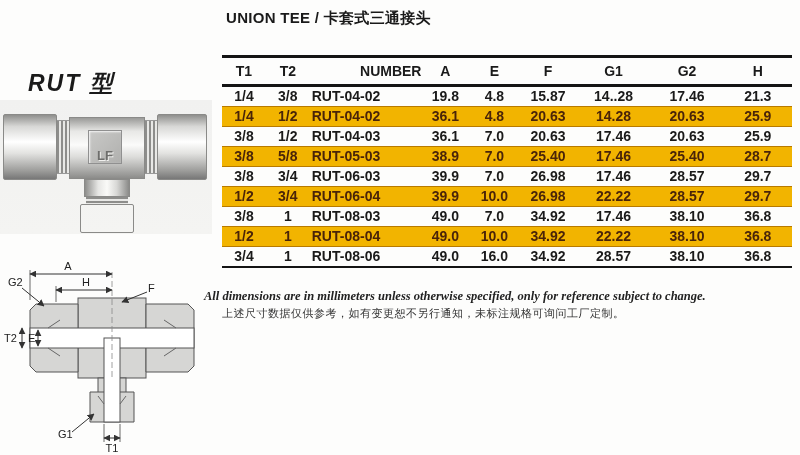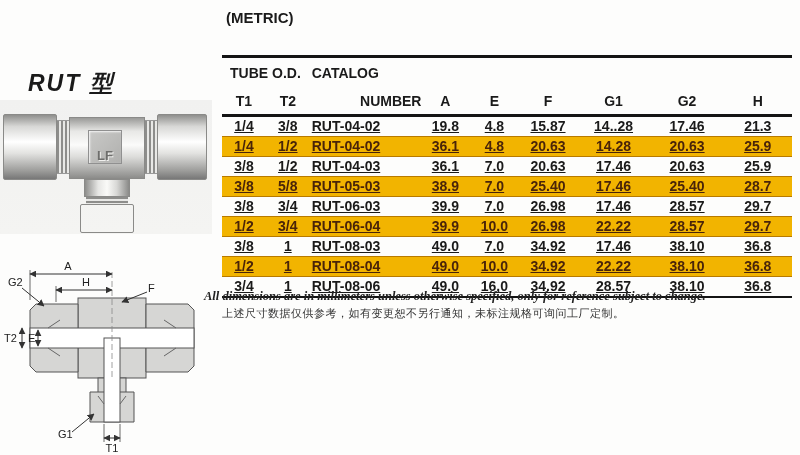--- a/index.html
+++ b/index.html
@@ -69,21 +69,21 @@
   }
   .spec-table th, .spec-table td {
     font-size:14px; padding:0; line-height:19px; height:19px;
     white-space:nowrap; overflow:hidden;
   }
   .spec-table thead th { font-weight:bold; text-align:center; height:26px; line-height:26px; }
   .spec-table thead tr.grp th { text-align:left; height:27px; line-height:30px; }
   .spec-table thead tr:last-child th { border-bottom:3px solid #141414; }
   .spec-table tbody td { text-align:center; font-weight:bold; }
   .spec-table tbody td.cat { text-align:left; padding-left:2px; }
-  .spec-table tbody tr { border-bottom:1px solid #b87a00;text-decoration:underline; }
+  .spec-table tbody tr { border-bottom:1px solid #b87a00; }
   .spec-table tbody tr:last-child { border-bottom:2px solid #141414; }
   .col-t1{width:7.7%}.col-t2{width:7.7%}.col-cat{width:19.6%}
   .col-a{width:8.4%}.col-e{width:8.8%}.col-f{width:10%}
   .col-g1{width:13%}.col-g2{width:12.8%}.col-h{width:12%}
 
   .footnote-en {
     position:absolute; left:204px; top:289px; width:575px;
     font-family:"Liberation Serif", serif; font-style:italic;
     font-size:12.5px; font-weight:bold; color:#222;
   }
@@ -159,41 +159,36 @@
     <line x1="70" y1="186" x2="92" y2="168" stroke="#333" stroke-width="1" marker-end="url(#ar)"></line>
 
     <line x1="102" y1="178" x2="102" y2="196" stroke="#444" stroke-width="0.8"></line>
     <line x1="118" y1="178" x2="118" y2="196" stroke="#444" stroke-width="0.8"></line>
     <line x1="102" y1="192" x2="118" y2="192" stroke="#333" stroke-width="1" marker-start="url(#ar)" marker-end="url(#ar)"></line>
     <text x="110" y="206" text-anchor="middle">T1</text>
   </svg>
 </div>
 
 <div class="title-block">
-  <div class="title-sub">(METRIC)</div>
+  <div class="title-main">UNION TEE / 卡套式三通接头</div>
 </div>
 
 <table class="spec-table">
   <colgroup>
     <col class="col-t1">
       <col class="col-t2">
       <col class="col-cat">
       <col class="col-a">
       <col class="col-e">
     <col class="col-f">
       <col class="col-g1">
       <col class="col-g2">
       <col class="col-h">
   </colgroup>
   <thead>
-    <tr class="grp">
-      <th colspan="2" style="padding-left:8px;">TUBE O.D.</th>
-      <th style="padding-left:2px;">CATALOG</th>
-      <th colspan="6"></th>
-    </tr>
     <tr>
       <th>T1</th>
       <th>T2</th>
       <th style="text-align:right;padding-left:2px;">NUMBER</th>
       <th>A</th>
       <th>E</th>
       <th>F</th>
       <th>G1</th>
       <th>G2</th>
       <th>H</th>

